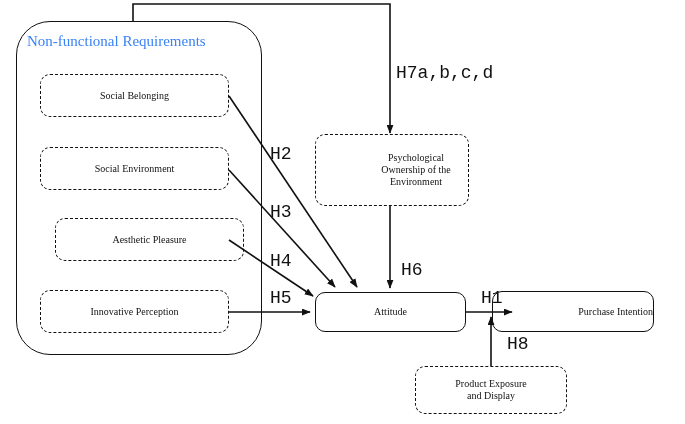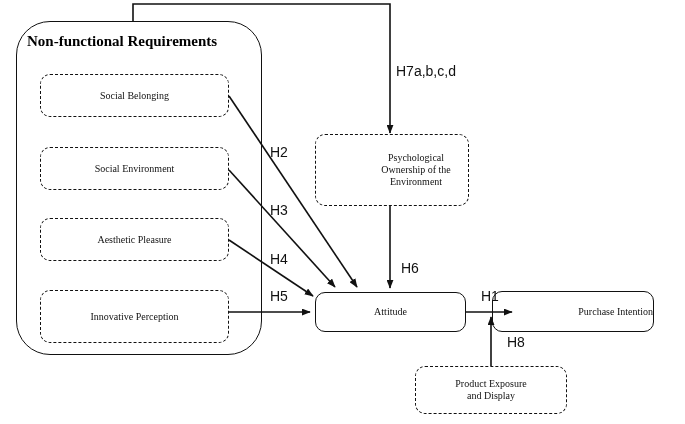--- a/index.html
+++ b/index.html
@@ -29,29 +29,29 @@
   .group-box{
     position:absolute;
     box-sizing:border-box;
     border:1.6px solid #111111;
     border-radius:34px;
     background:transparent;
   }
   .group-title{
     position:absolute;
     font-family:"Liberation Serif", serif;
-    font-weight:bold;
+    font-weight:normal;
     font-size:15px;
-    color:#000000;
+    color:#3b82f6;
     white-space:nowrap;
   }
   .hlabel{
     position:absolute;
-    font-family:Liberation Sans, sans-serif;
-    font-size:14px;
+    font-family:Liberation Mono, monospace;
+    font-size:18px;
     color:#111111;
     white-space:nowrap;
   }
 </style>
 </head>
 <body>
 
 <div id="stage">
 
   <svg id="wires" viewBox="0 0 685 424" xmlns="http://www.w3.org/2000/svg">
@@ -82,25 +82,25 @@
   <div class="group-title" style="left:27px;top:33px;">Non-functional Requirements</div>
 
   <div class="node dashed" style="left:40px;top:74px;width:189px;height:43px;">
     <span>Social Belonging</span>
   </div>
 
   <div class="node dashed" style="left:40px;top:147px;width:189px;height:43px;">
     <span>Social Environment</span>
   </div>
 
-  <div class="node dashed" style="left:40px;top:218px;width:189px;height:43px;justify-content:center;">
+  <div class="node dashed" style="left:55px;top:218px;width:189px;height:43px;justify-content:center;">
     <span>Aesthetic Pleasure</span>
   </div>
 
-  <div class="node dashed" style="left:40px;top:290px;width:189px;height:53px;">
+  <div class="node dashed" style="left:40px;top:290px;width:189px;height:43px;">
     <span>Innovative Perception</span>
   </div>
 
   <div class="node dashed" style="left:315px;top:134px;width:154px;height:72px;">
     <span style="white-space:pre-line;margin-left:48px;">Psychological
 Ownership of the
 Environment</span>
   </div>
 
   <div class="node solid" style="left:315px;top:292px;width:151px;height:40px;">

